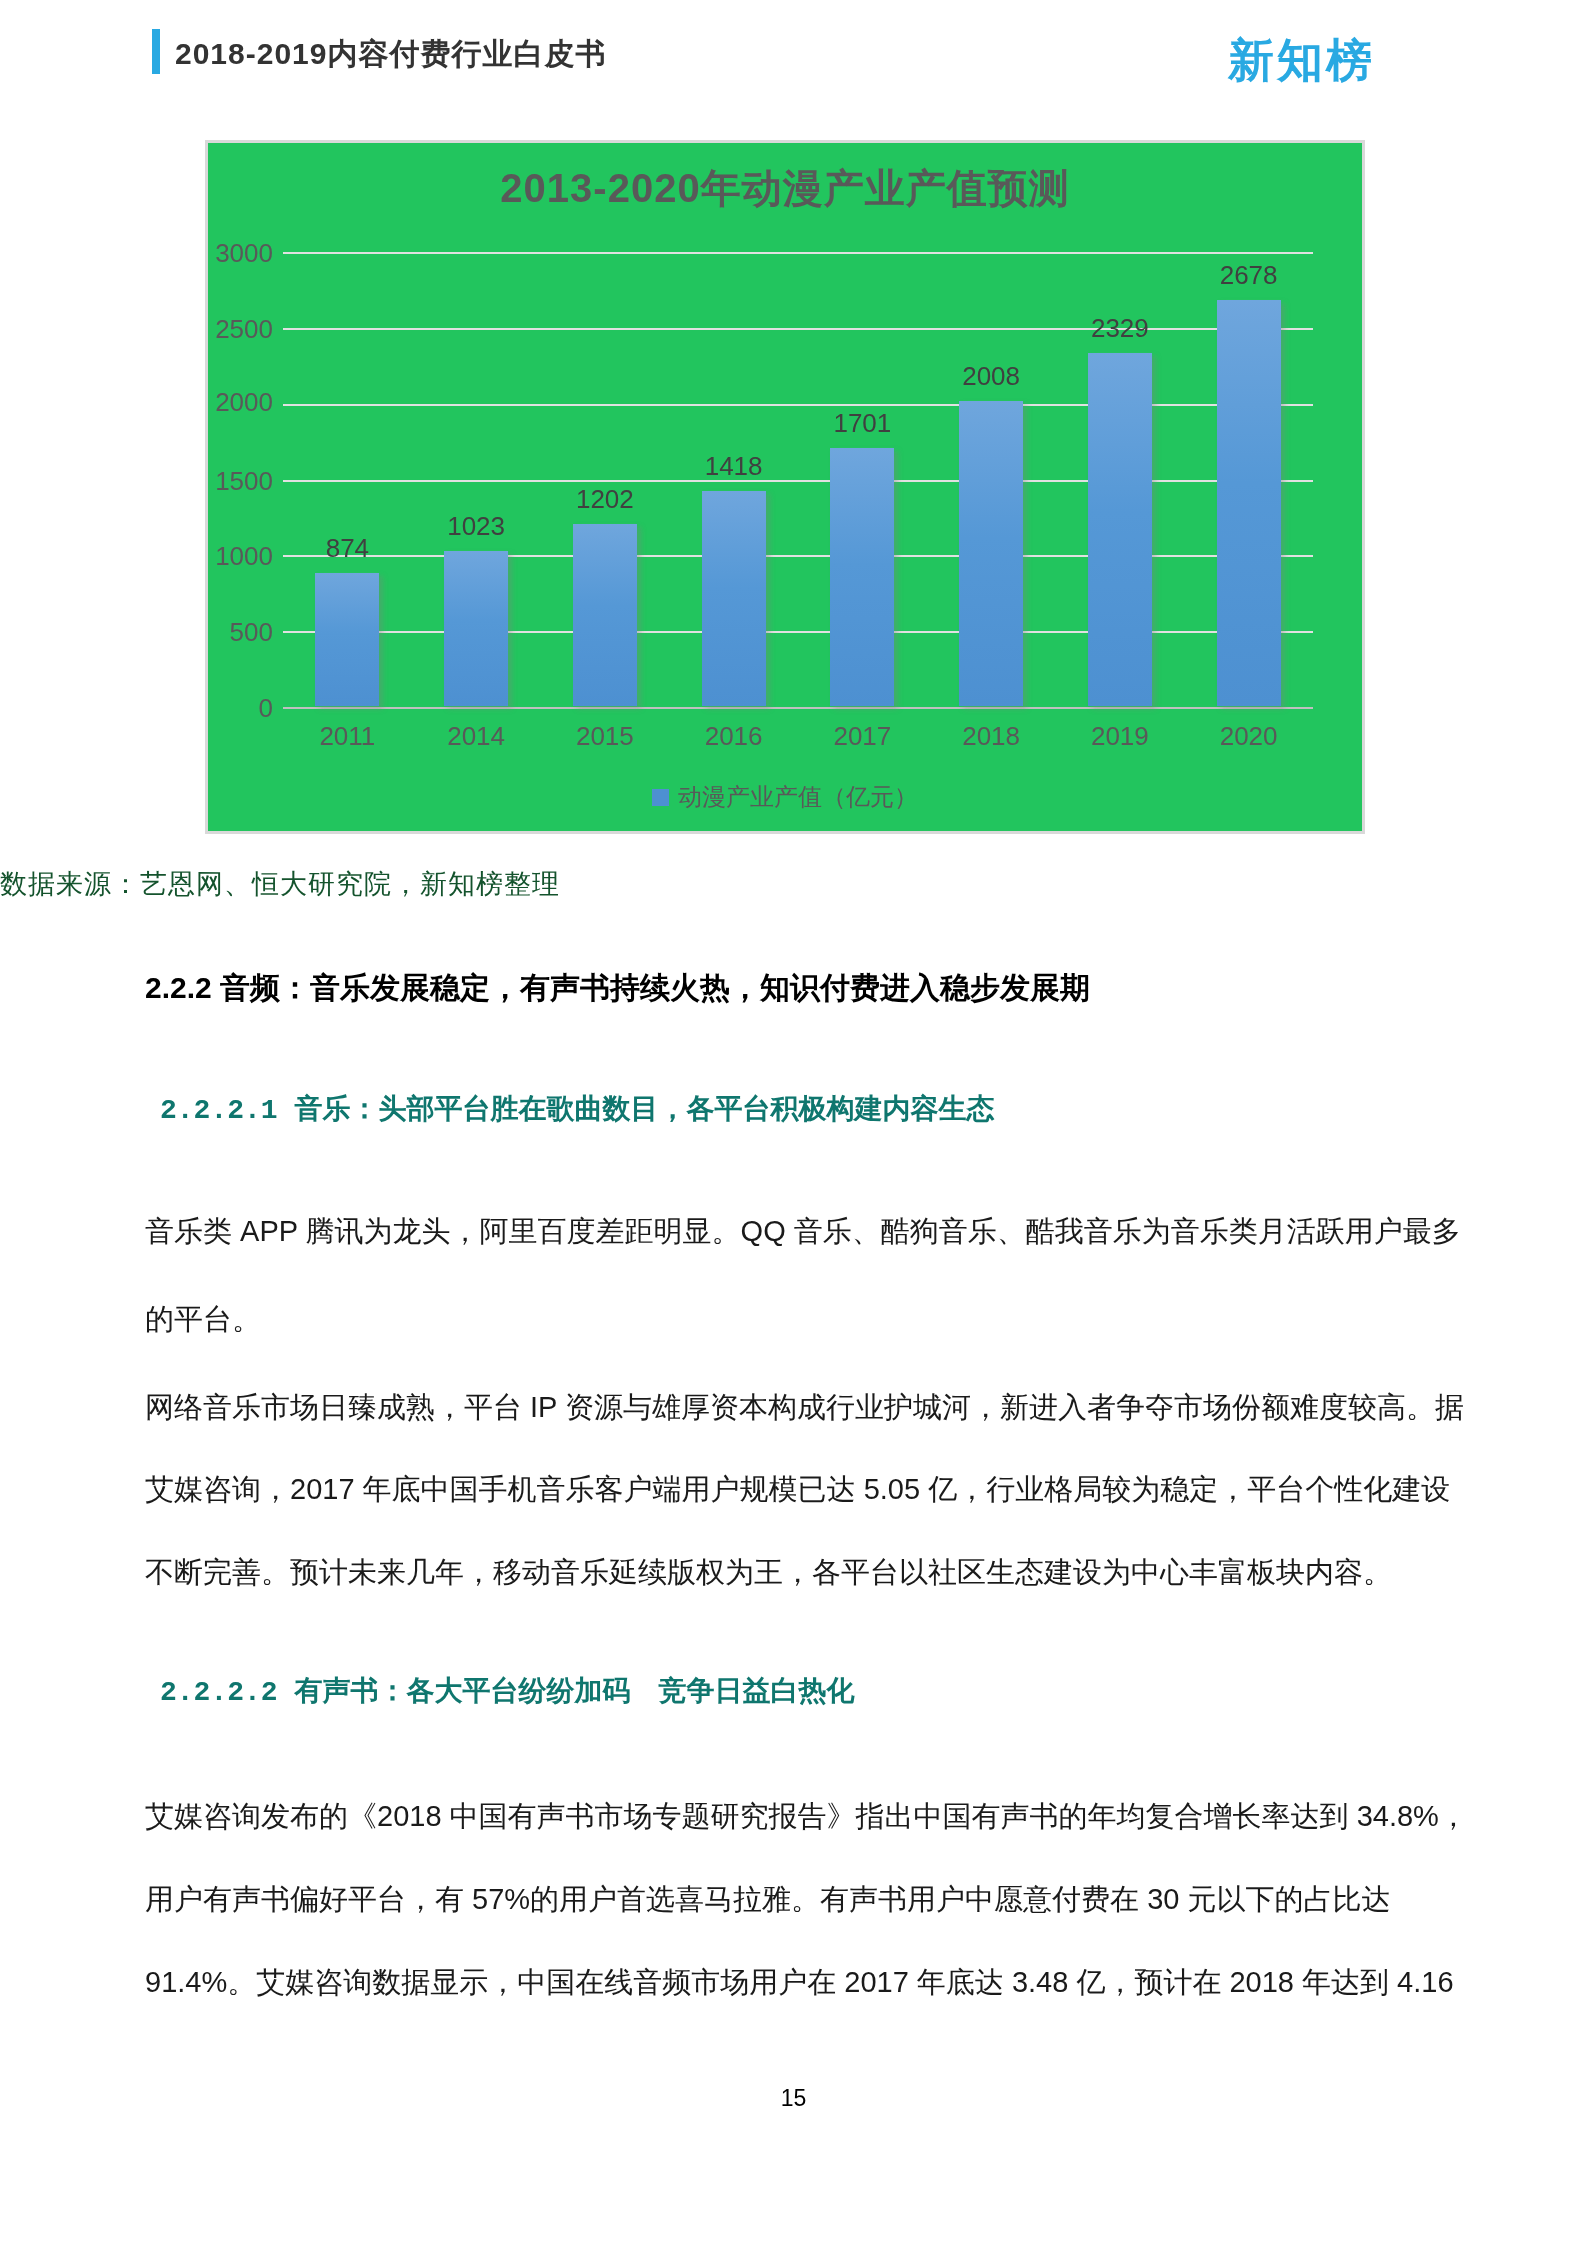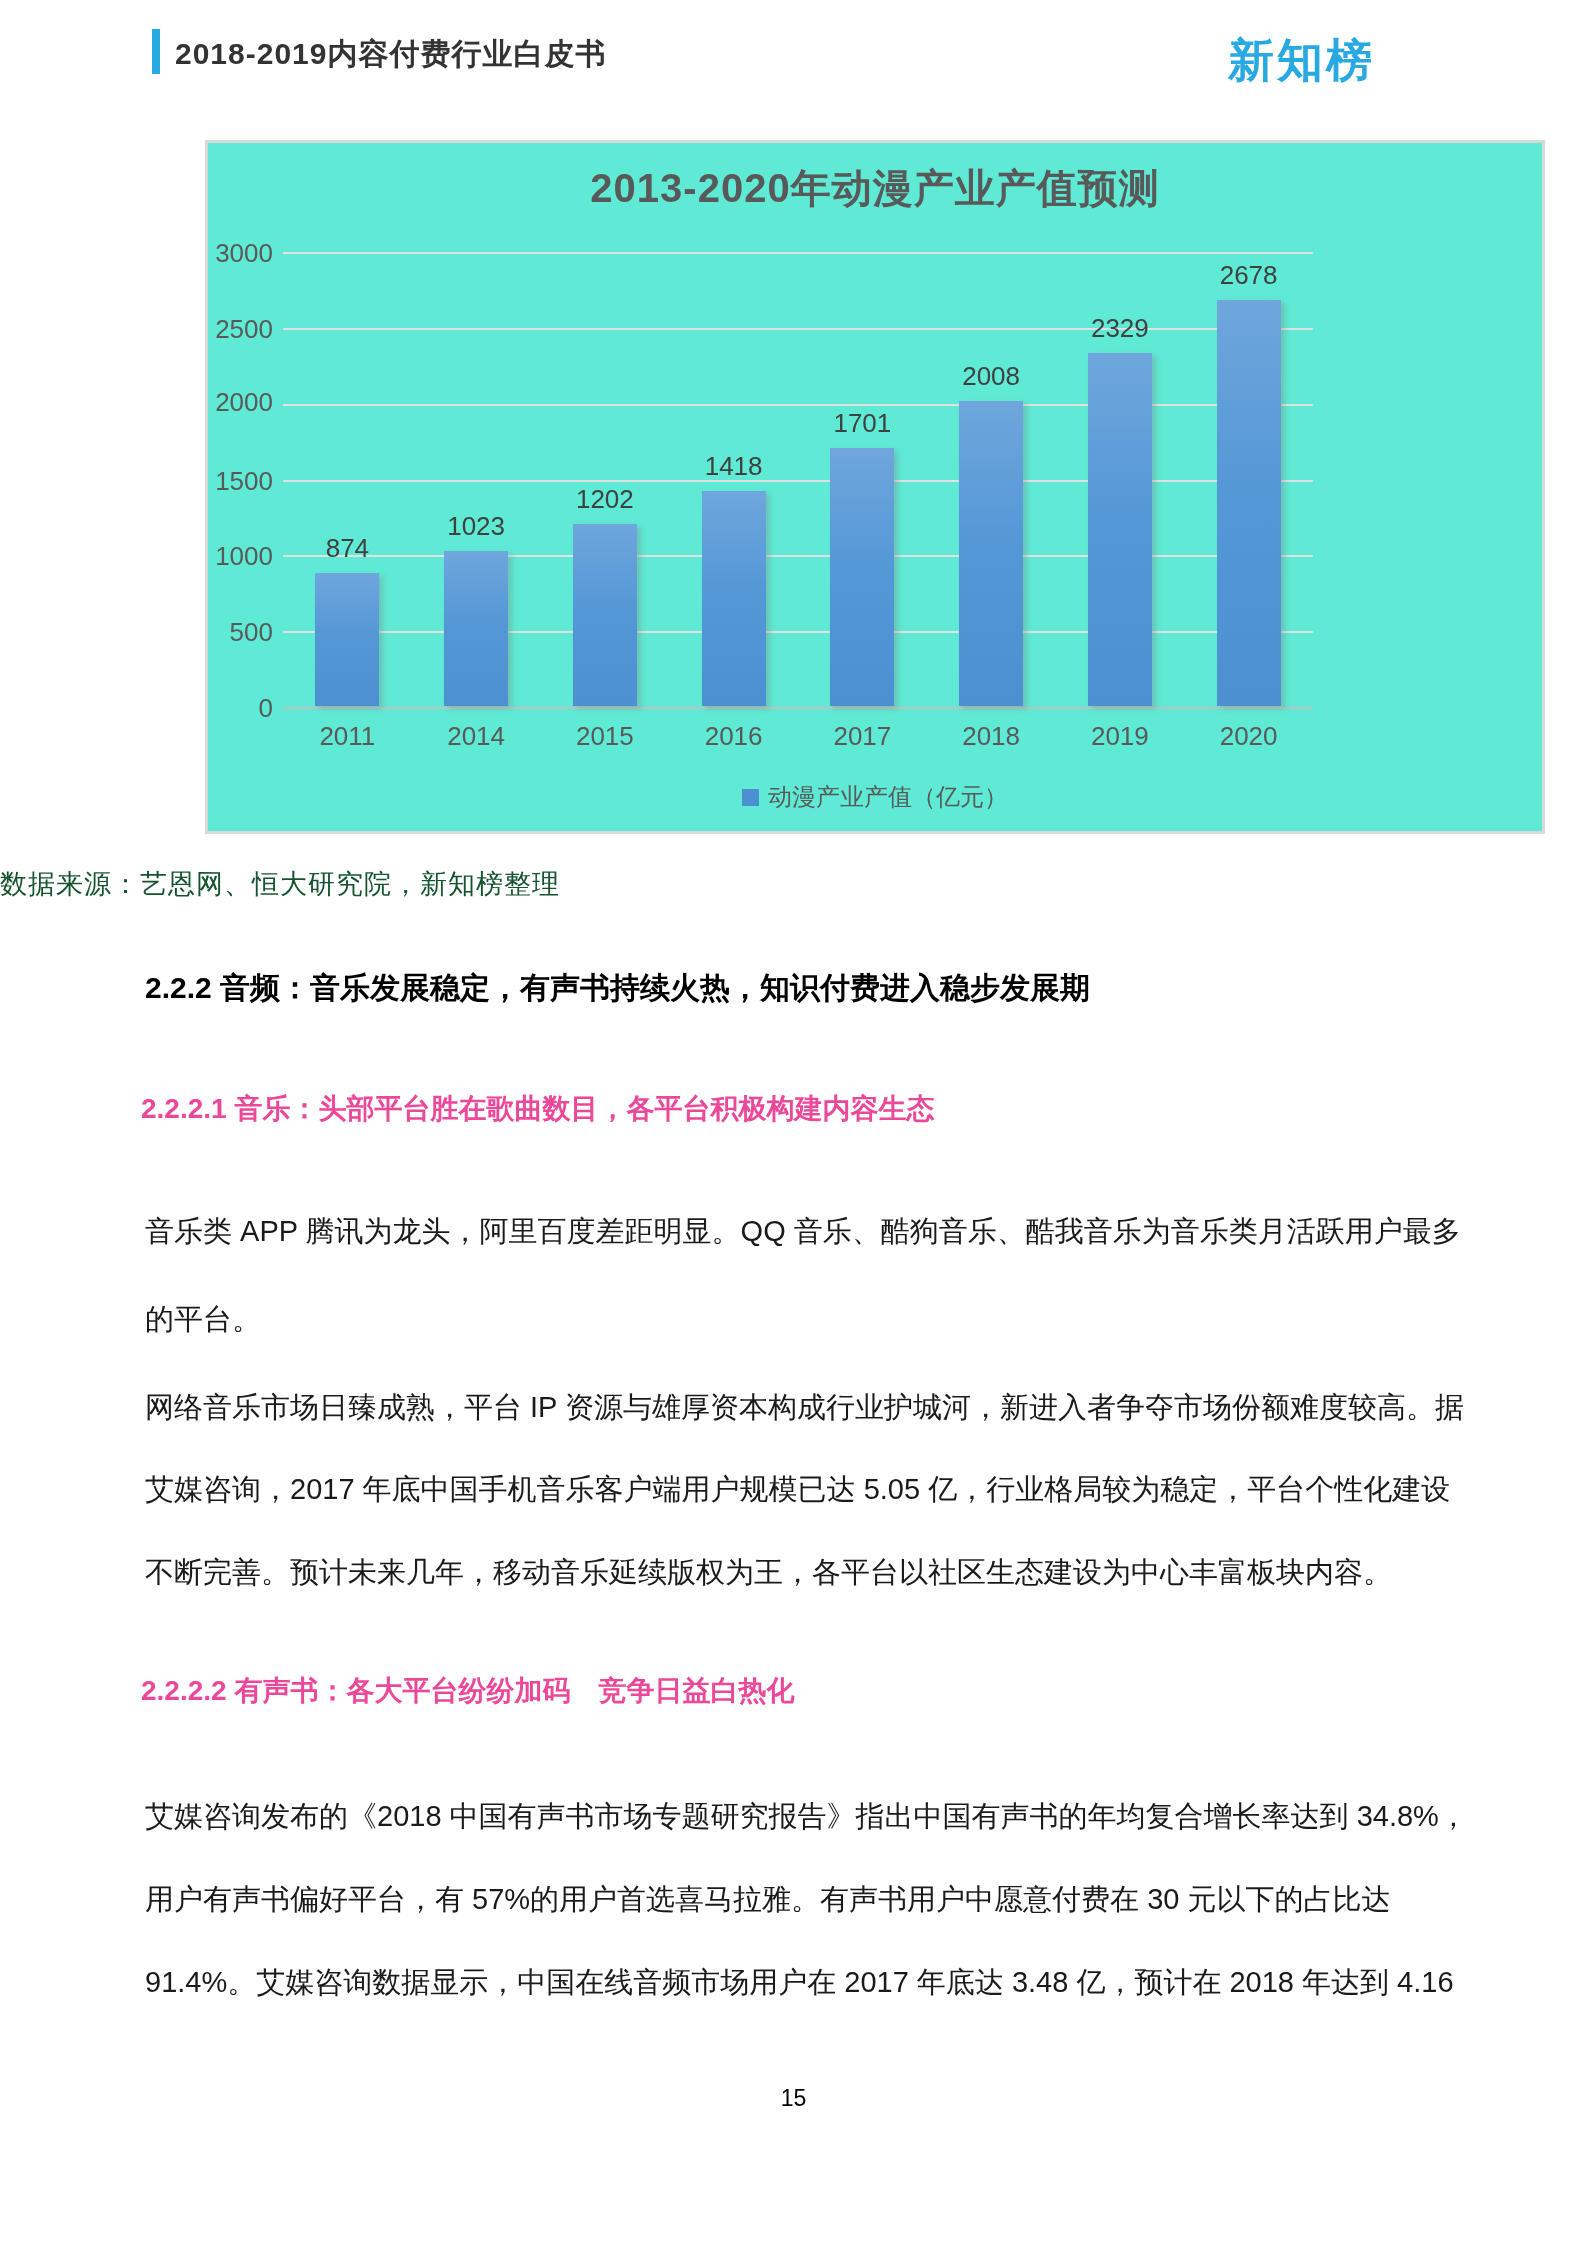--- a/index.html
+++ b/index.html
@@ -27,22 +27,22 @@
   }
   .logo {
     position: absolute; right: 212px; top: 30px;
     font-size: 46px; font-weight: 900; color: #29a9e2;
     letter-spacing: 3px; white-space: nowrap;
   }
 
   
   .chart-box {
     position: absolute; left: 205px; top: 140px;
-    width: 1340px; height: 694px;
-    border: 3px solid #d9d9d9; background: #5eead4;
+    width: 1160px; height: 694px;
+    border: 3px solid #d9d9d9; background: #22c55e;
   }
   .chart-title {
     position: absolute; left: 0; top: 18px; width: 100%;
     text-align: center; font-size: 40px; font-weight: bold;
     color: #595959; letter-spacing: 1px;
   }
   .plot-area {
     position: absolute; left: 75px; top: 110px;
     width: 1030px; height: 455px;
   }
@@ -82,22 +82,22 @@
   .source-note {
     position: absolute; left: 0; top: 866px; width: 100%;
     font-size: 27px; color: #14532d;
     letter-spacing: 1px;
   }
   .h-main {
     position: absolute; left: 145px; top: 968px; width: 1310px;
     font-size: 30px; font-weight: bold; color: #000000;
   }
   .h-sub { 
-    position: absolute; left: 141px; width: 1310px;
-    font-size: 28px; font-weight: bold; color: #ec4899;
+    position: absolute; left: 160px; width: 1310px;
+    font-size: 28px; font-weight: bold; color: #0f766e; font-family: Liberation Mono, monospace;
   }
   .h-sub.h2221 { top: 1090px; }
   .h-sub.h2222 { top: 1672px; }
   .body-line {
     position: absolute; left: 145px; width: 1320px;
     font-size: 29px; color: #1a1a1a; white-space: nowrap;
   }
   .p1l1 { top: 1212px; } .p1l2 { top: 1300px; }
   .p2l1 { top: 1388px; } .p2l2 { top: 1470px; } .p2l3 { top: 1553px; }
   .p3l1 { top: 1797px; } .p3l2 { top: 1880px; } .p3l3 { top: 1963px; }

